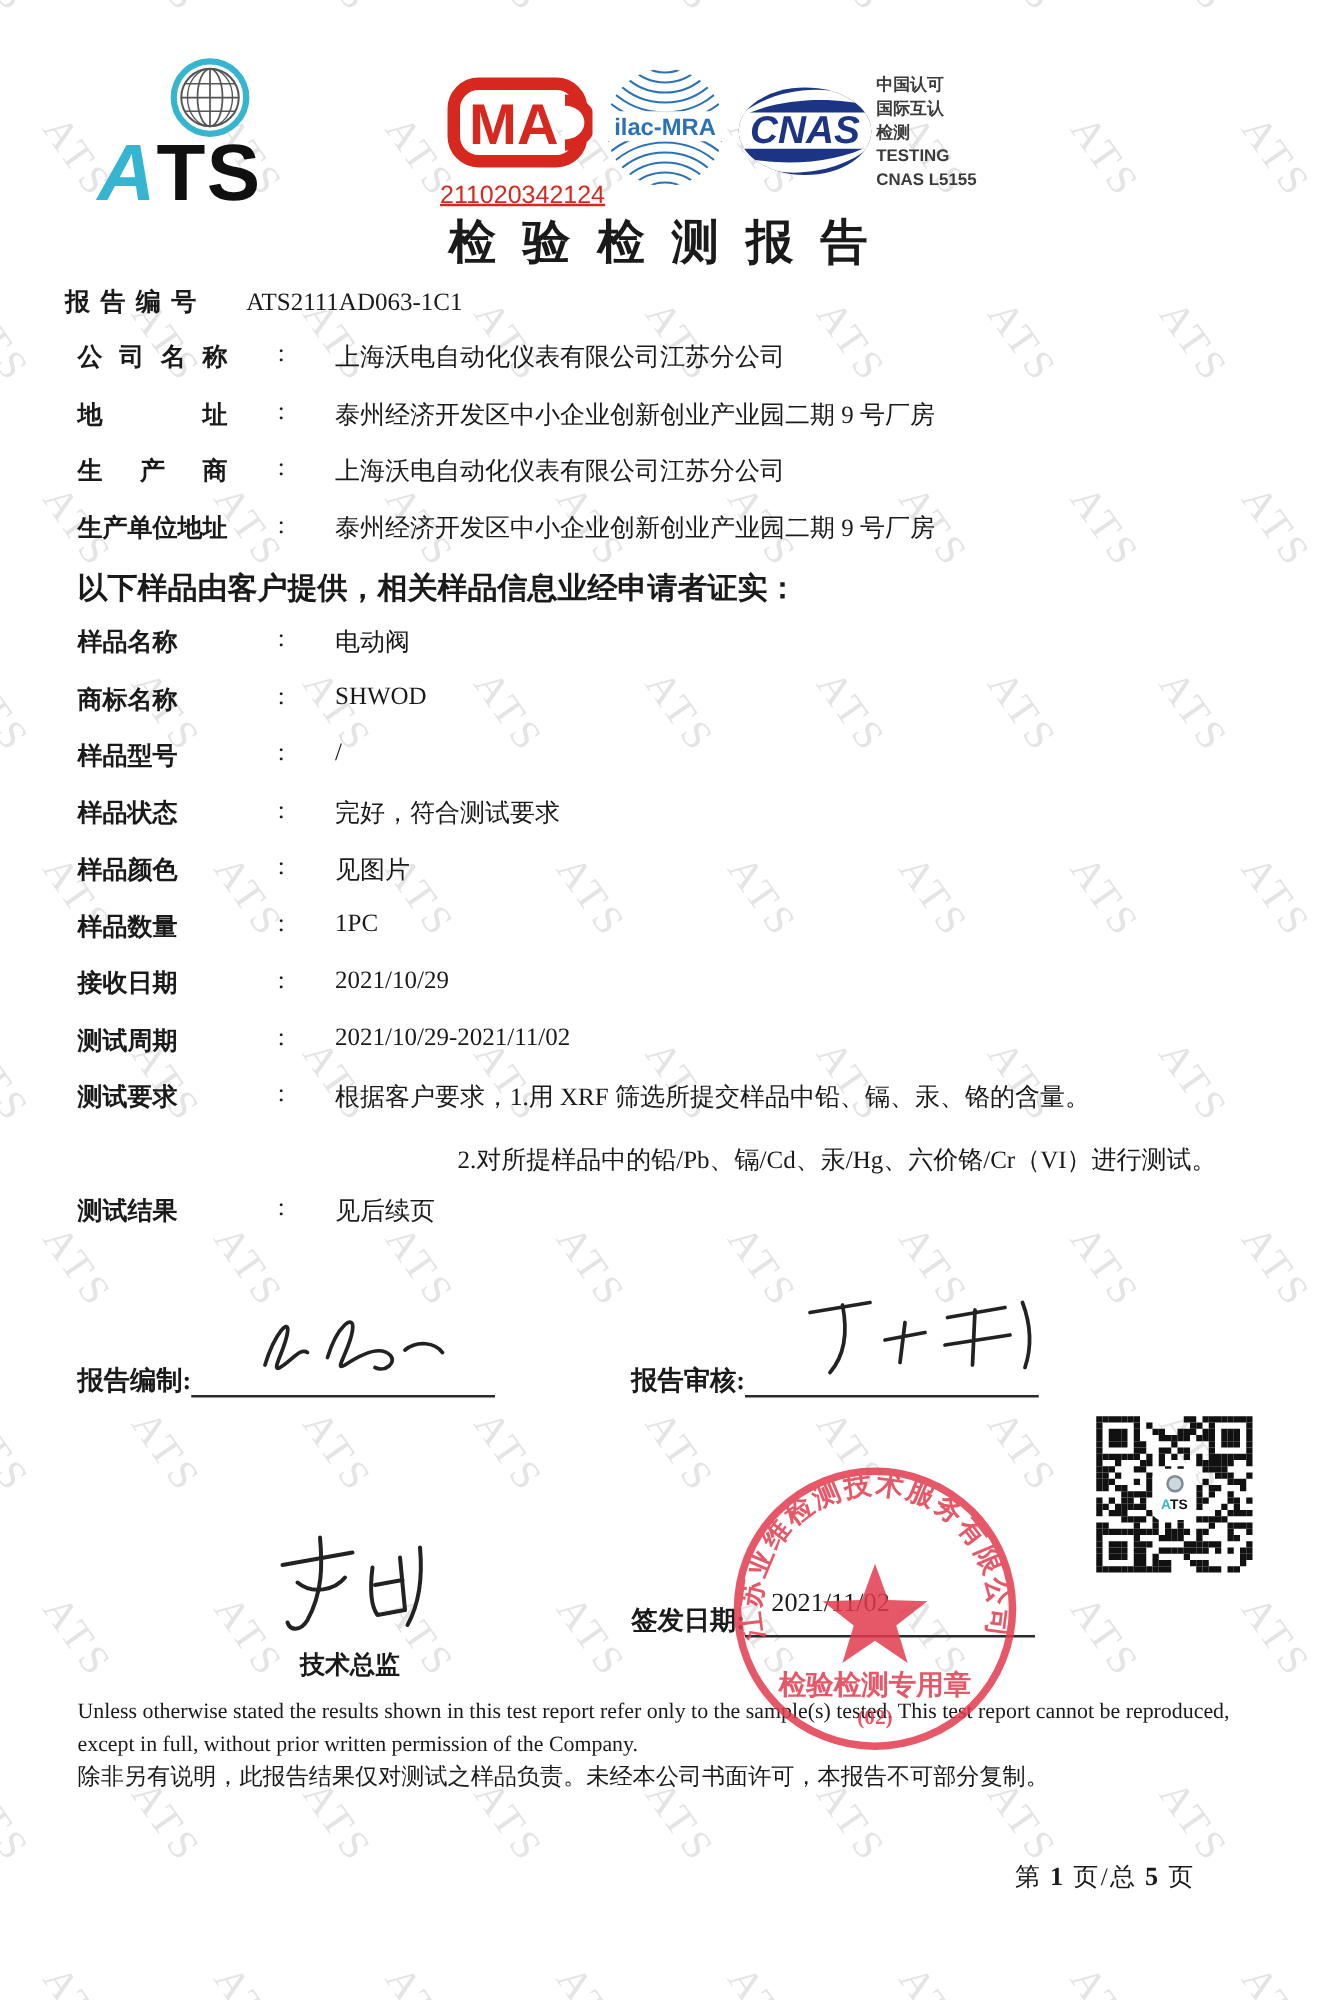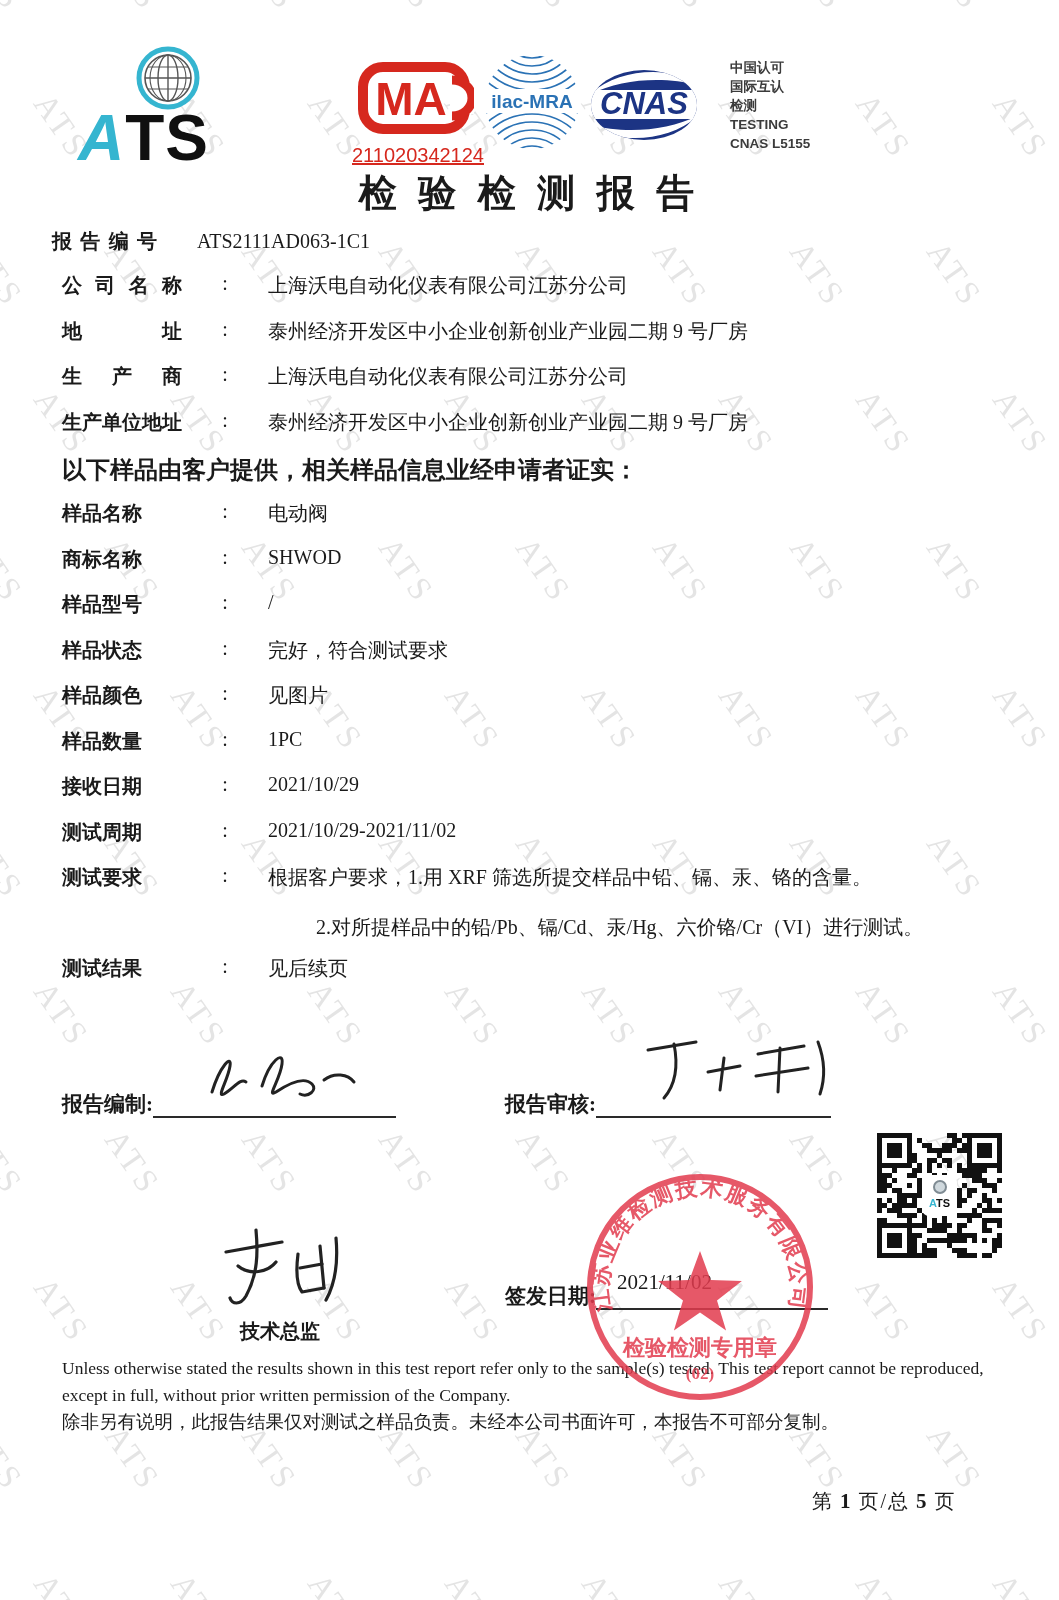--- a/index.html
+++ b/index.html
@@ -16,38 +16,38 @@
   .ats-logo{position:absolute;left:78px;top:2px;width:190px;height:118px;}
   .ats-globe{position:absolute;left:58px;top:0;}
   .ats-word{position:absolute;left:0;bottom:-6px;font-family:"Liberation Sans","DejaVu Sans",sans-serif;
             font-weight:bold;font-size:64px;letter-spacing:1px;line-height:1;}
   .ats-word .a{color:#35b5d0;font-style:italic;}
   .ats-word .ts{color:#101010;}
   .cma{position:absolute;left:352px;top:16px;width:126px;text-align:center;}
   .cma-num{color:#d6281e;font-size:20px;font-family:"Liberation Sans","DejaVu Sans",sans-serif;margin-top:2px;text-decoration:underline;}
   .ilac{position:absolute;left:482px;top:8px;}
   .cnas{position:absolute;left:588px;top:22px;}
-  .accred{position:absolute;left:730px;top:14px;font-family:"Liberation Sans","DejaVu Sans",sans-serif;
+  .accred{position:absolute;left:701px;top:14px;font-family:"Liberation Sans","DejaVu Sans",sans-serif;
           font-size:13.5px;line-height:19px;color:#3b3b3b;font-weight:bold;}
 
   
   .title{position:absolute;top:168px;left:0;width:1059px;text-align:center;
          font-size:38px;font-weight:bold;letter-spacing:6px;}
   .repno-row{position:absolute;top:228px;left:52px;font-size:20px;}
   .repno-label{display:inline-block;width:105px;font-weight:bold;text-align:justify;text-align-last:justify;}
   .repno-val{margin-left:40px;font-size:20px;}
 
   
   .rows{position:absolute;left:62px;top:272px;width:940px;}
   .row{height:45.5px;font-size:20px;white-space:nowrap;}
   .row .lbl{display:inline-block;width:120px;font-weight:bold;vertical-align:top;}
   .row.just .lbl{text-align:justify;text-align-last:justify;}
   .row .colon{display:inline-block;width:86px;text-align:center;vertical-align:top;}
   .row .val{display:inline-block;vertical-align:top;}
-  .row .val2{margin-top:22.5px;margin-left:48px;}
+  .row .val2{margin-top:22.5px;margin-left:98px;}
   .row.tall{height:91px;}
   .decl{height:46px;font-size:24px;font-weight:bold;}
 
   
   .sigline{border-bottom:2px solid #2a2a2a;display:inline-block;vertical-align:bottom;}
   .sig-label{font-weight:bold;font-size:21px;font-family:"Liberation Serif","DejaVu Serif",serif;}
   .sig-row1{position:absolute;top:1068px;left:0;width:1036px;height:50px;}
   .prep{position:absolute;left:62px;bottom:0;}
   .rev{position:absolute;left:505px;bottom:0;}
   .sig-svg{position:absolute;z-index:2;}

